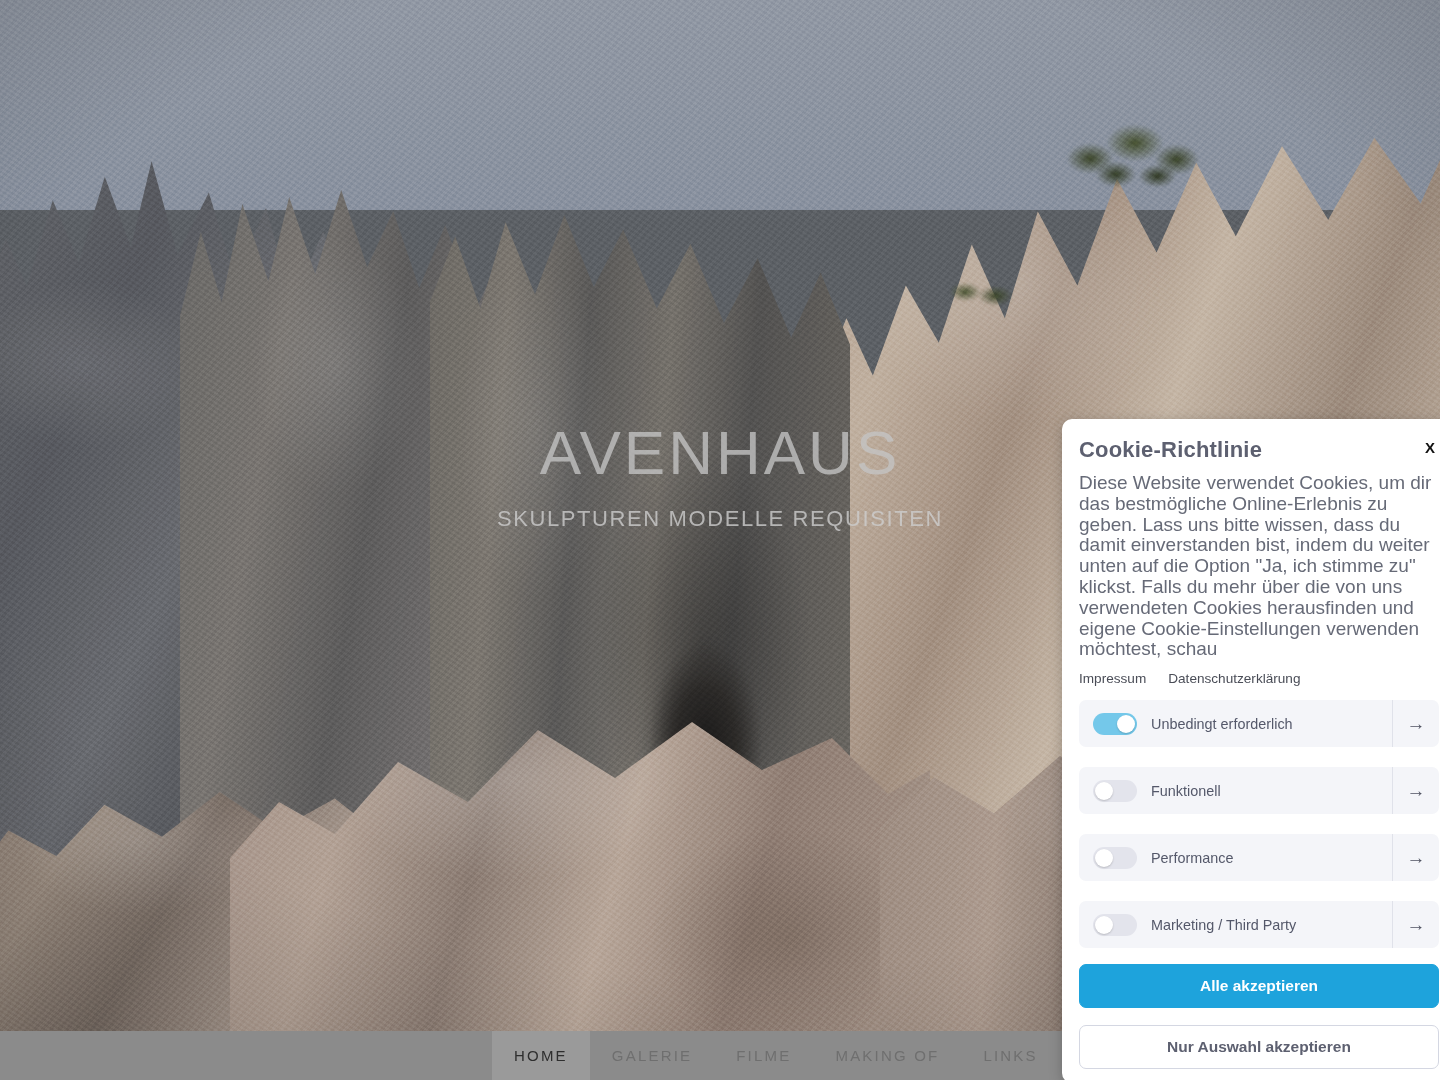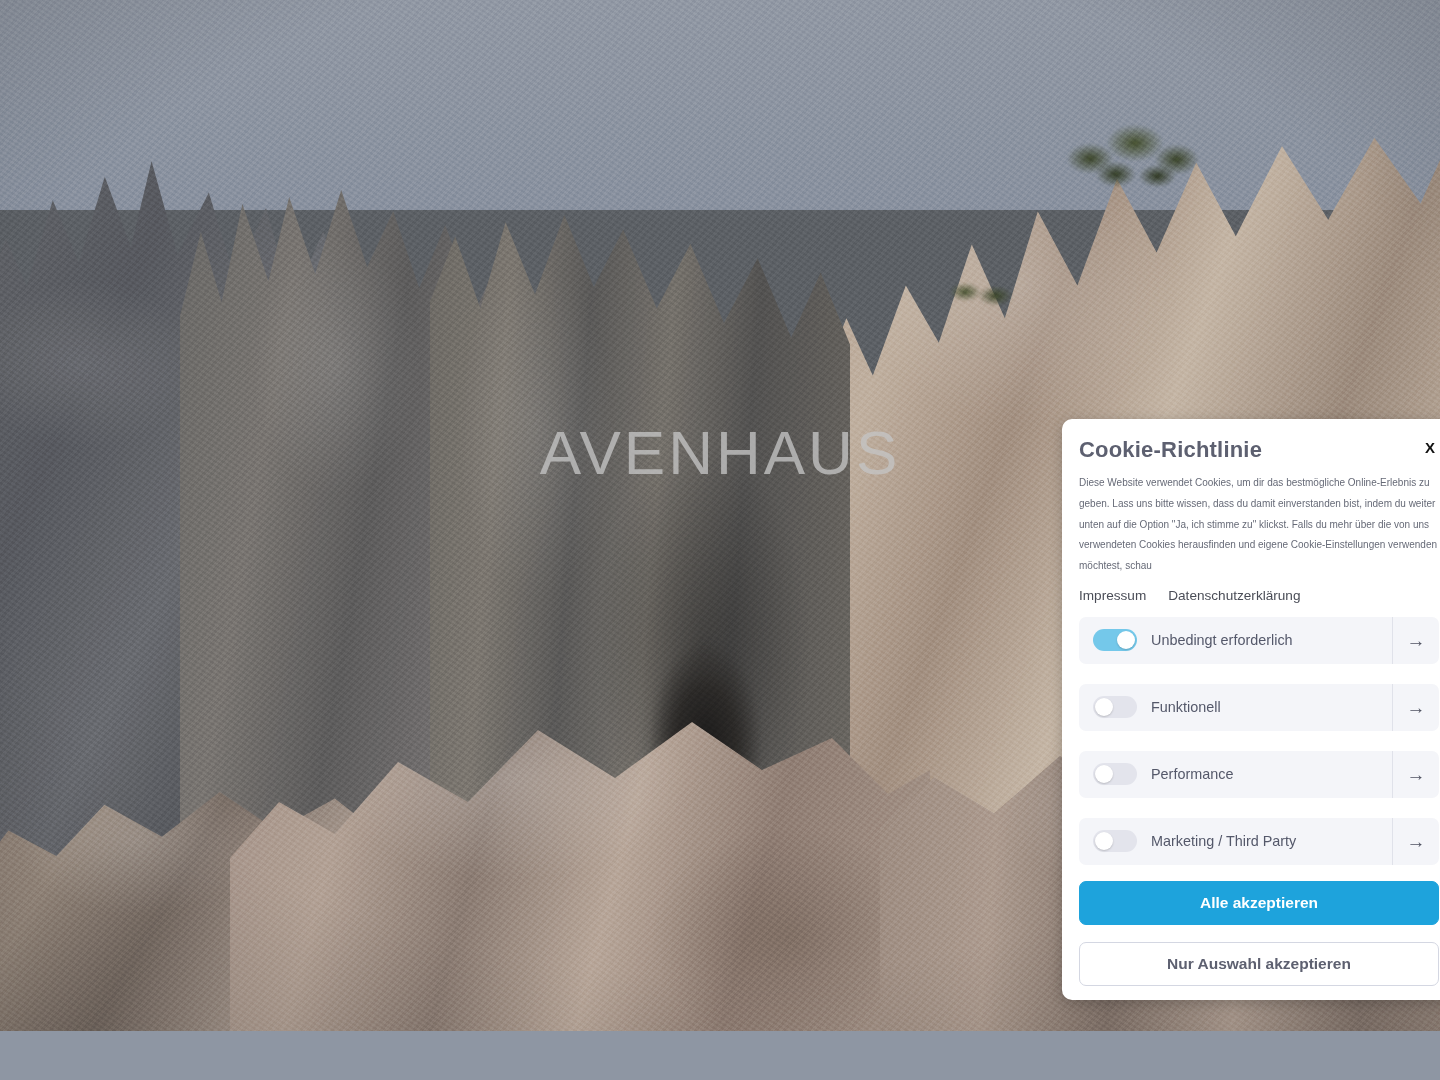--- a/index.html
+++ b/index.html
@@ -234,21 +234,21 @@
     font-size: 15px;
     font-weight: bold;
     color: #111;
     cursor: pointer;
     line-height: 16px;
     padding: 2px 4px;
     margin-top: 1px;
   }
   .cookie-body {
     margin-top: 10px;
-    font-size: 10px;
+    font-size: 19px;
     line-height: 20.8px;
     color: #666a77;
   }
   .cookie-links {
     margin-top: 11px;
     display: flex;
     gap: 22px;
     font-size: 13.6px;
   }
   .cookie-links a {
@@ -343,22 +343,30 @@
     <div class="rock cave"></div>
     <div class="rock rock-fg-left"></div>
     <div class="rock rock-fg-center"></div>
     <div class="rock rock-fg-right"></div>
     <div class="grain"></div>
     <div class="vignette"></div>
   </div>
 
   <div class="hero">
     <div class="hero-title">AVENHAUS</div>
+    <div class="hero-sub">SKULPTUREN MODELLE REQUISITEN</div>
   </div>
 
+  <nav class="navbar">
+    <div class="nav-item active">HOME</div>
+    <div class="nav-item">GALERIE</div>
+    <div class="nav-item">FILME</div>
+    <div class="nav-item">MAKING OF</div>
+    <div class="nav-item">LINKS</div>
+  </nav>
 
   <div class="cookie-dialog">
 
     <div class="cookie-head">
       <div class="cookie-title">Cookie-Richtlinie</div>
       <div class="cookie-close">X</div>
     </div>
 
     <div class="cookie-body">Diese Website verwendet Cookies, um dir das bestmögliche Online-Erlebnis zu geben. Lass uns bitte wissen, dass du damit einverstanden bist, indem du weiter unten auf die Option "Ja, ich stimme zu" klickst. Falls du mehr über die von uns verwendeten Cookies herausfinden und eigene Cookie-Einstellungen verwenden möchtest, schau</div>
 

